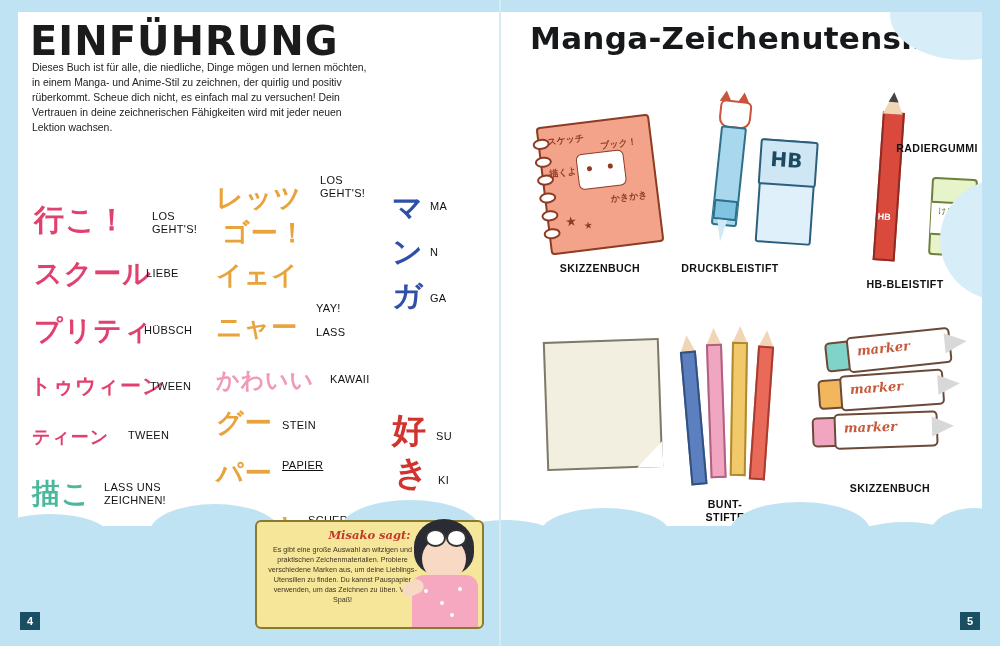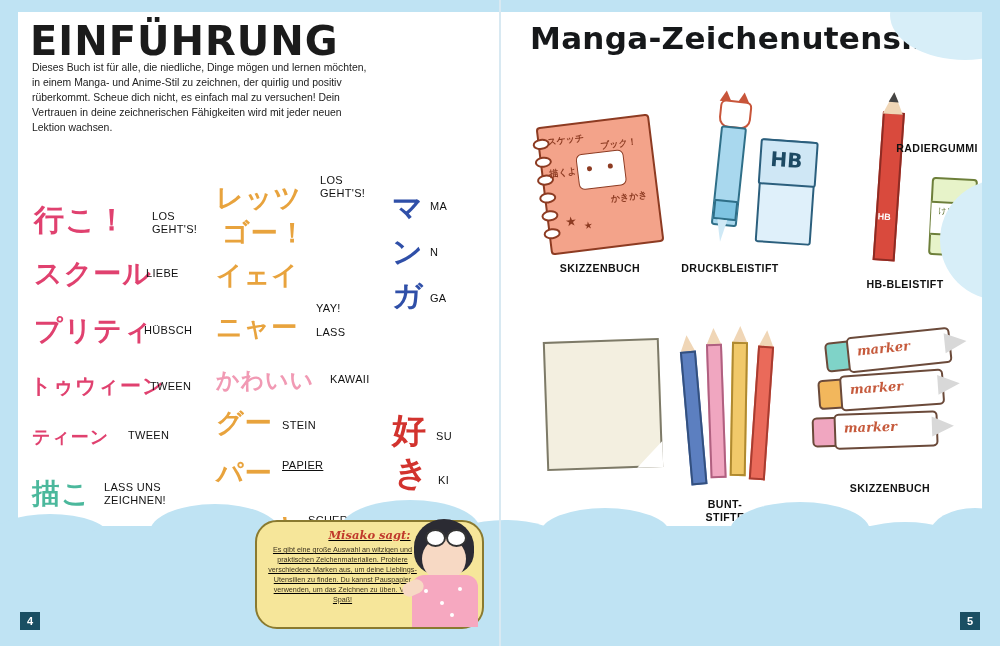--- a/index.html
+++ b/index.html
@@ -213,21 +213,21 @@
     border-bottom:10px solid transparent;border-left:22px solid #d8d8d8;
   }
   .mk .txt{
     position:absolute;left:32px;top:7px;font-size:13px;font-style:italic;font-weight:bold;
     color:#c65a3c;font-family:"DejaVu Serif",serif;
   }
 
   
   .misako{
     position:absolute;left:255px;top:520px;width:225px;height:105px;
-    background:#f6e69a;border:2px solid #8a7a2f;border-radius:22px;z-index:20;text-decoration:underline;
+    background:#f6e69a;border:2px solid #8a7a2f;border-radius:6px;z-index:20;
   }
   .misako h4{
     margin:6px 0 3px 0;text-align:center;font-size:11.5px;color:#c0392b;
     font-family:"DejaVu Serif",serif;font-style:italic;
   }
   .misako p{
     margin:0 64px 0 10px;font-size:7.2px;line-height:1.38;color:#3c3320;text-align:center;
   }
   .avatar{
     position:absolute;right:-6px;bottom:0;width:84px;height:112px;z-index:21;

